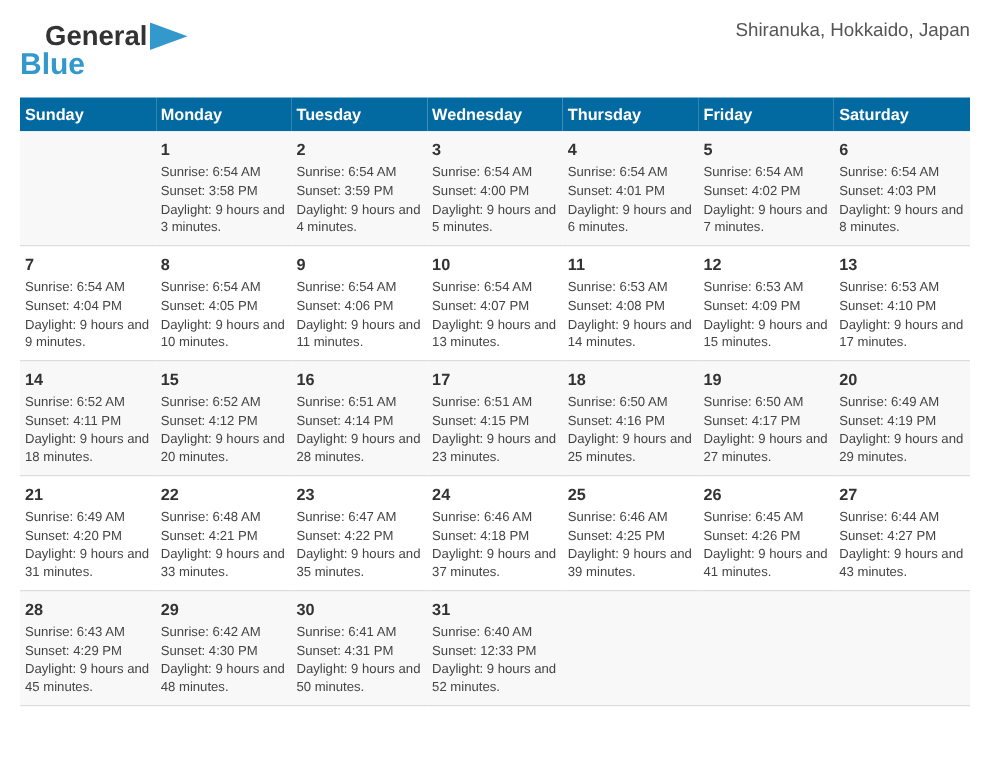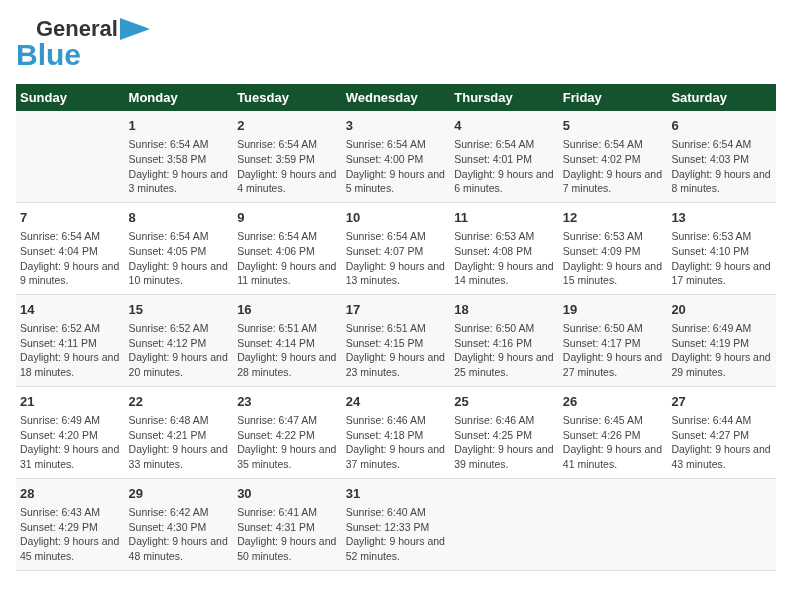--- a/index.html
+++ b/index.html
@@ -32,21 +32,21 @@
     .subtitle {
       font-size: 15px;
       color: #555;
     }
     table {
       width: 100%;
       border-collapse: collapse;
       font-size: 11px;
     }
     thead th {
-      background-color: #14532d;
+      background-color: #0369a1;
       color: #fff;
       padding: 6px 4px;
       text-align: left;
       font-size: 13px;
       font-weight: bold;
     }
     tbody tr {
       border-bottom: 1px solid #ddd;
     }
     tbody tr:nth-child(odd) {
@@ -79,23 +79,24 @@
 <body>
 
 <div class="header-area">
   <div class="logo">
     <div style="display:flex;align-items:center;">
       <span style="font-size:22px;font-weight:bold;color:#333;margin-left:20px;">General</span>
       <svg width="30" height="22" viewBox="0 0 30 22" style="margin-left:2px;">
         <polygon points="0,22 30,11 0,0" fill="#3399cc"></polygon>
       </svg>
     </div>
-    <span style="font-size:30px;font-weight:bold;color:#3399cc;margin-top:-4px;">Blue</span>
+    <span style="font-size:24px;font-weight:bold;color:#3399cc;margin-top:-4px;">Blue</span>
   </div>
   <div class="title-area">
+    <div class="subtitle">Shiranuka, Hokkaido, Japan</div>
   </div>
 </div>
 
 <table>
   <thead>
     <tr>
       <th>Sunday</th>
       <th>Monday</th>
       <th>Tuesday</th>
       <th>Wednesday</th>

